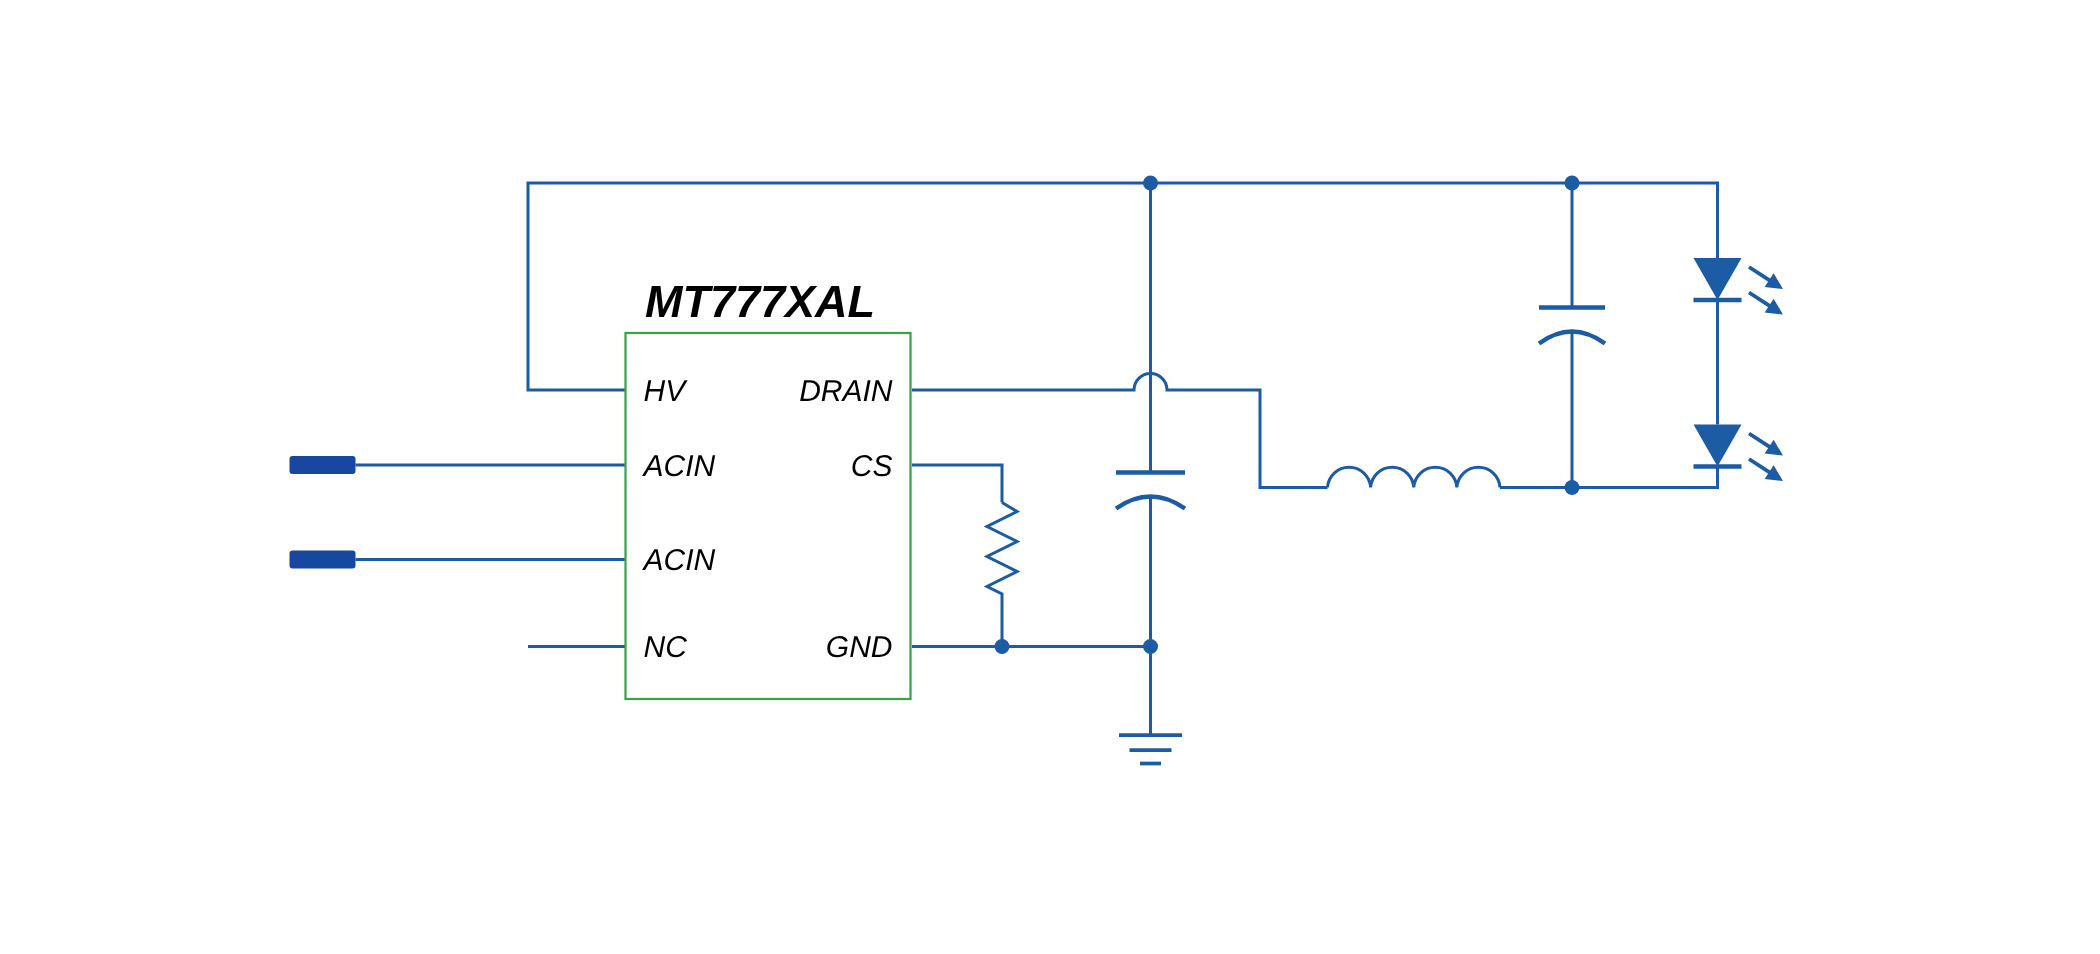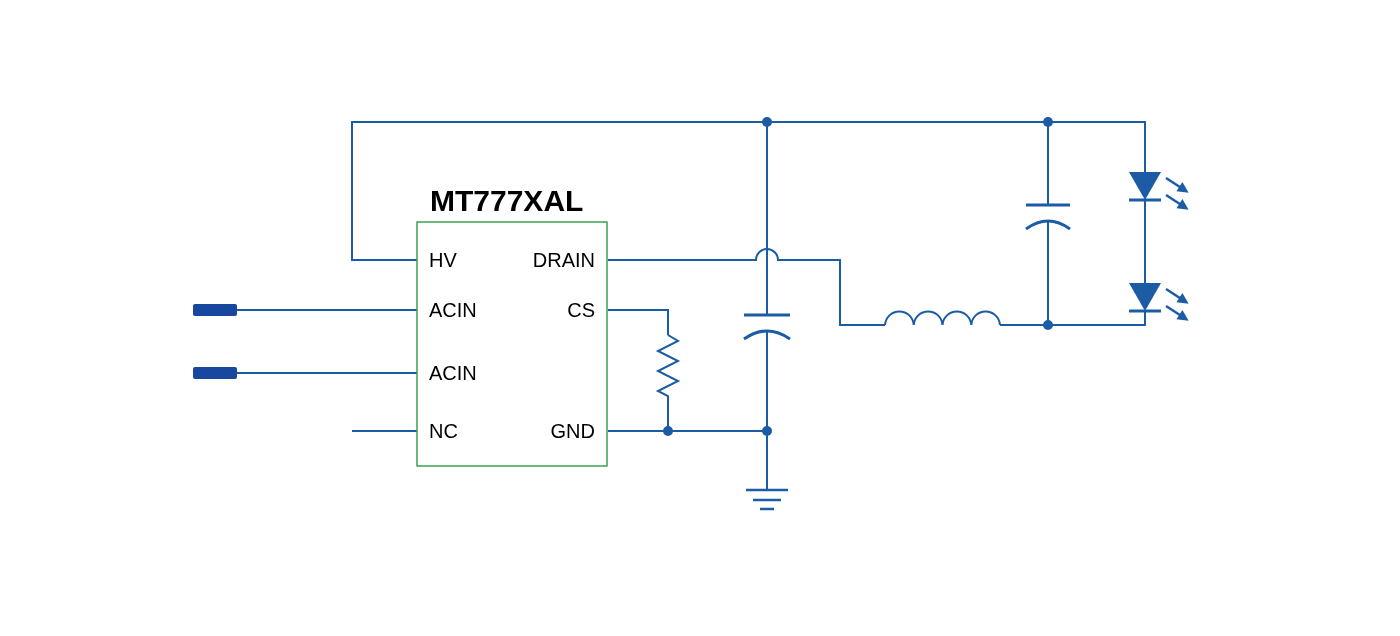--- a/index.html
+++ b/index.html
@@ -10,20 +10,21 @@
     --text:#000000;
   }
   html,body{margin:0;padding:0;}
   body{background:var(--background);}
   .canvas{
     position:relative;
     width:1264px;
     height:636px;
     background:var(--background);
     overflow:hidden;
+    font-style:italic;
   }
   svg{display:block;}
   .wire{fill:none;stroke:var(--wire);stroke-width:2;stroke-linecap:butt;stroke-linejoin:miter;}
   .plate{fill:none;stroke:var(--wire);stroke-width:3;}
   .gnd{stroke-width:2.5;}
   .thick{stroke-width:3;}
   .shaft{fill:none;stroke:var(--wire);stroke-width:2.5;}
   .dot{fill:var(--wire);stroke:none;}
   .filled{fill:var(--wire);stroke:none;}
   .terminal{fill:var(--terminal);stroke:none;}

